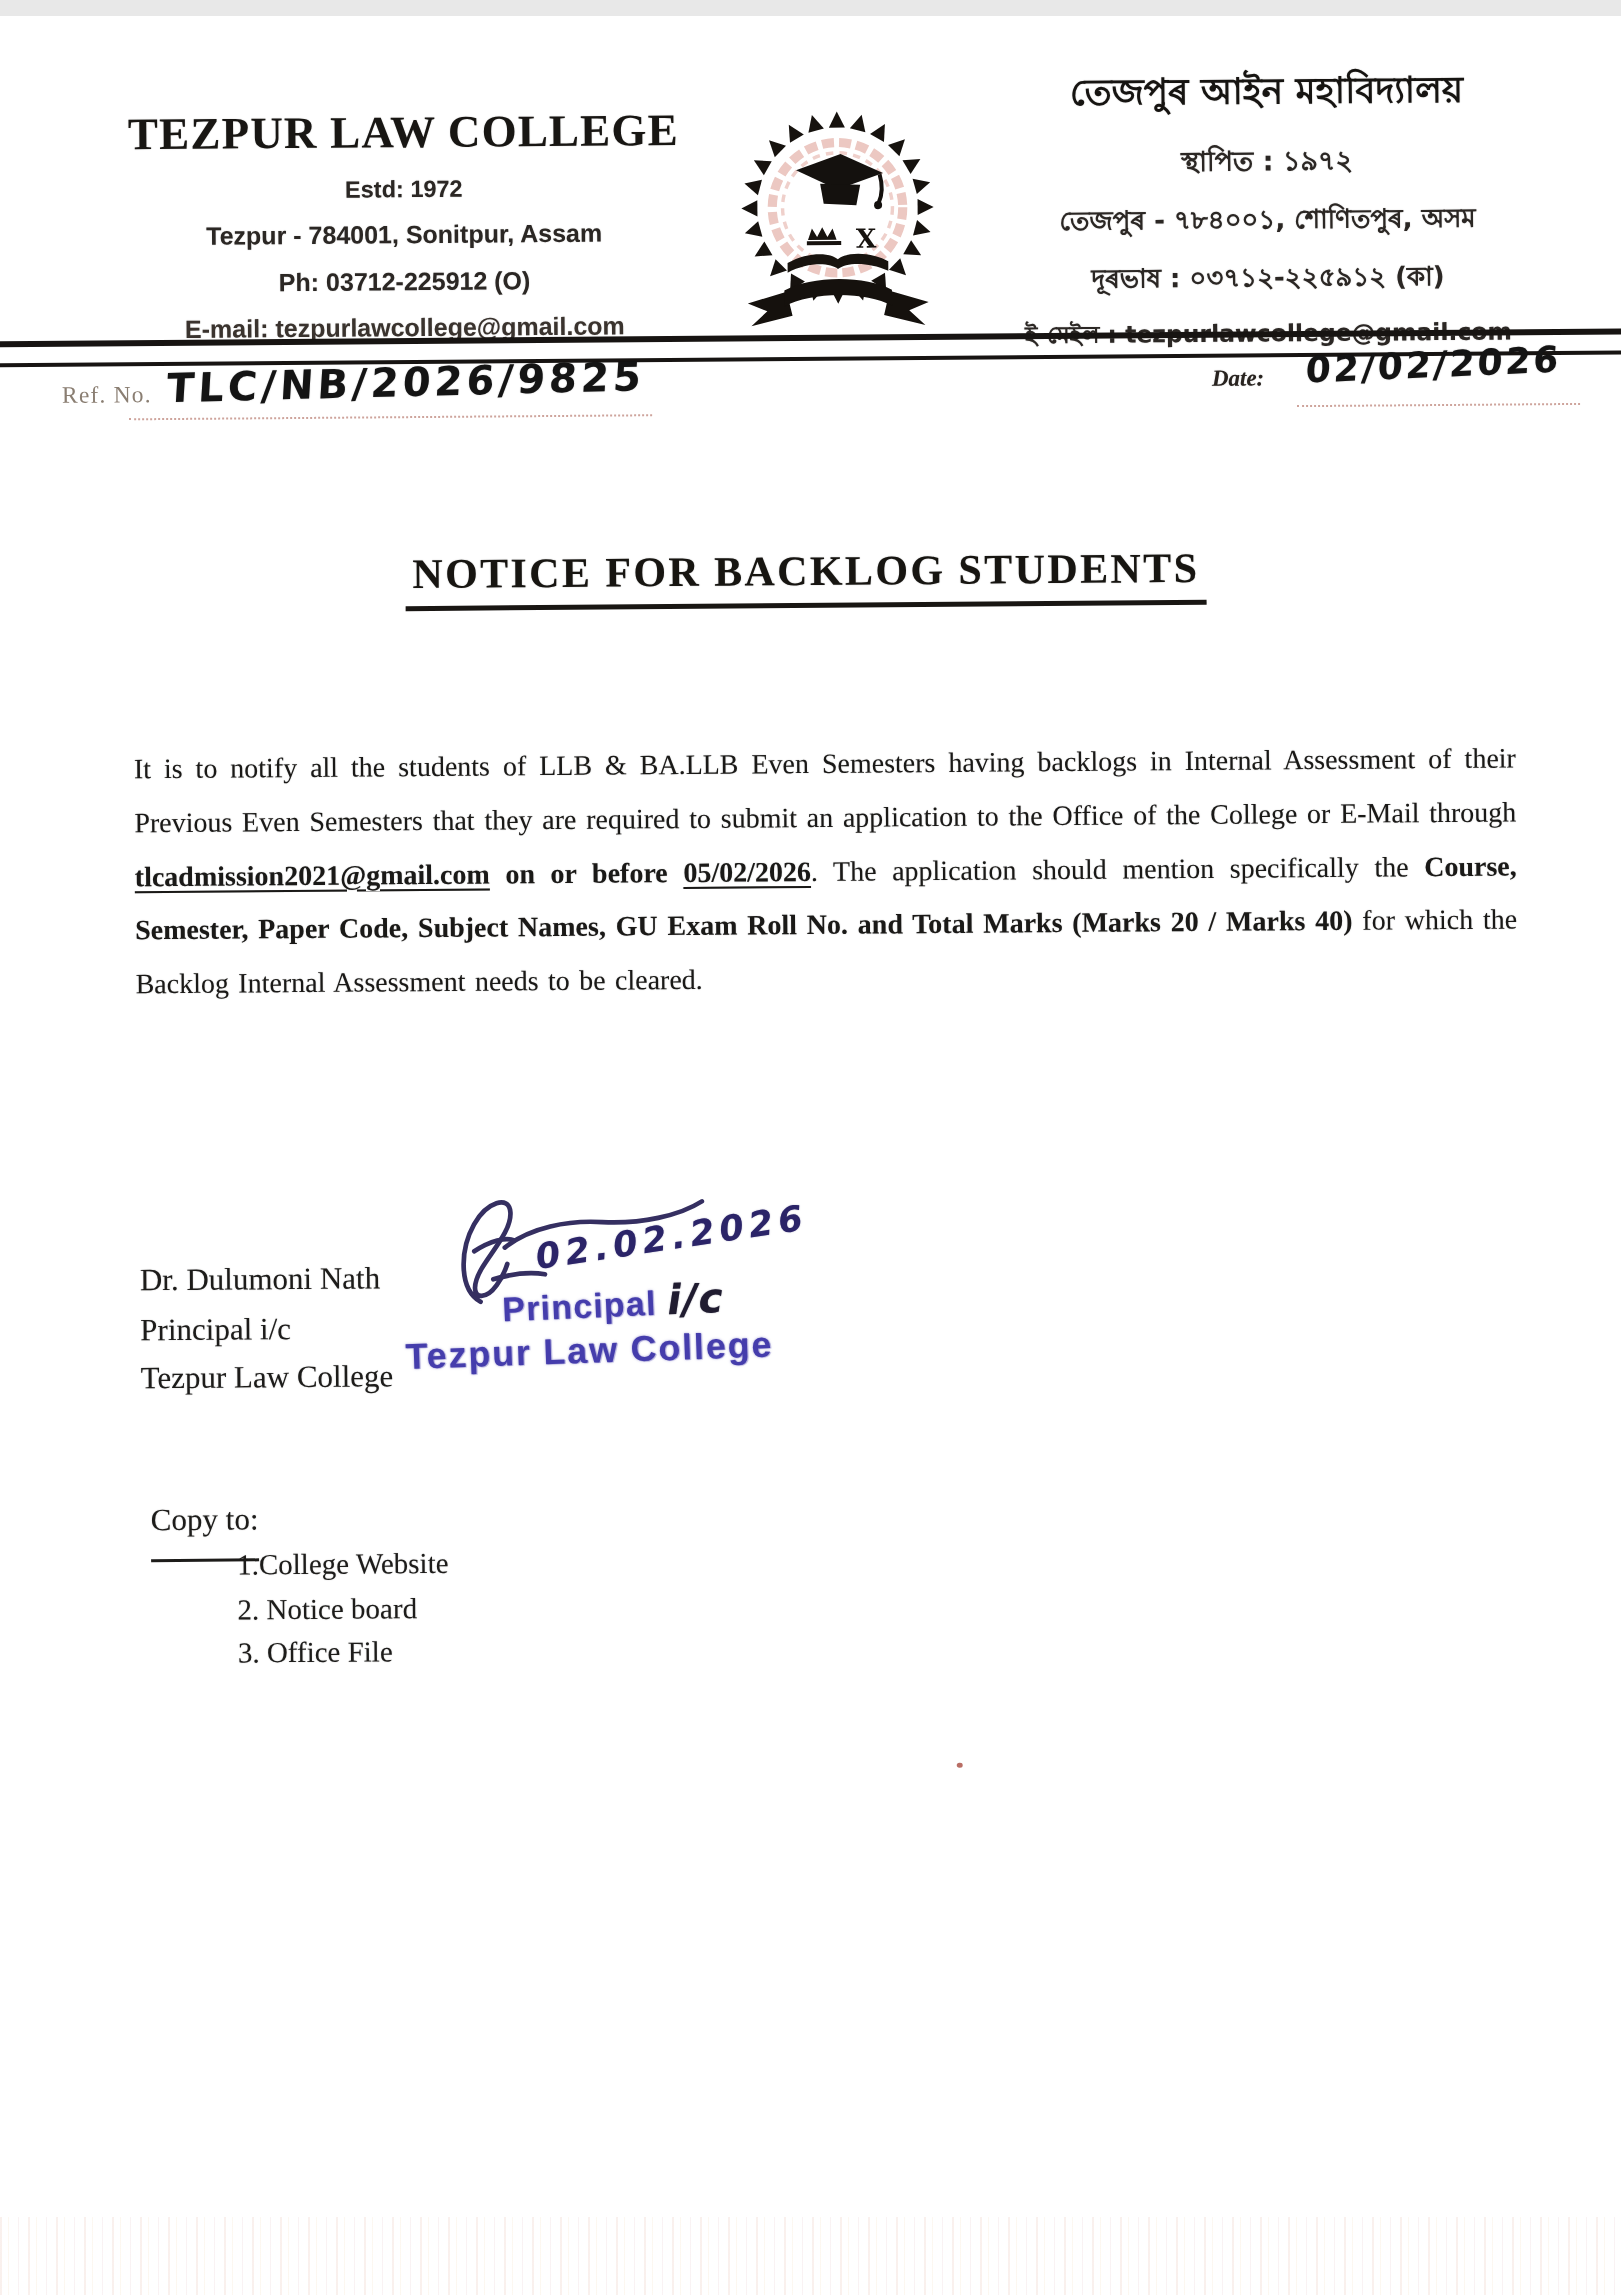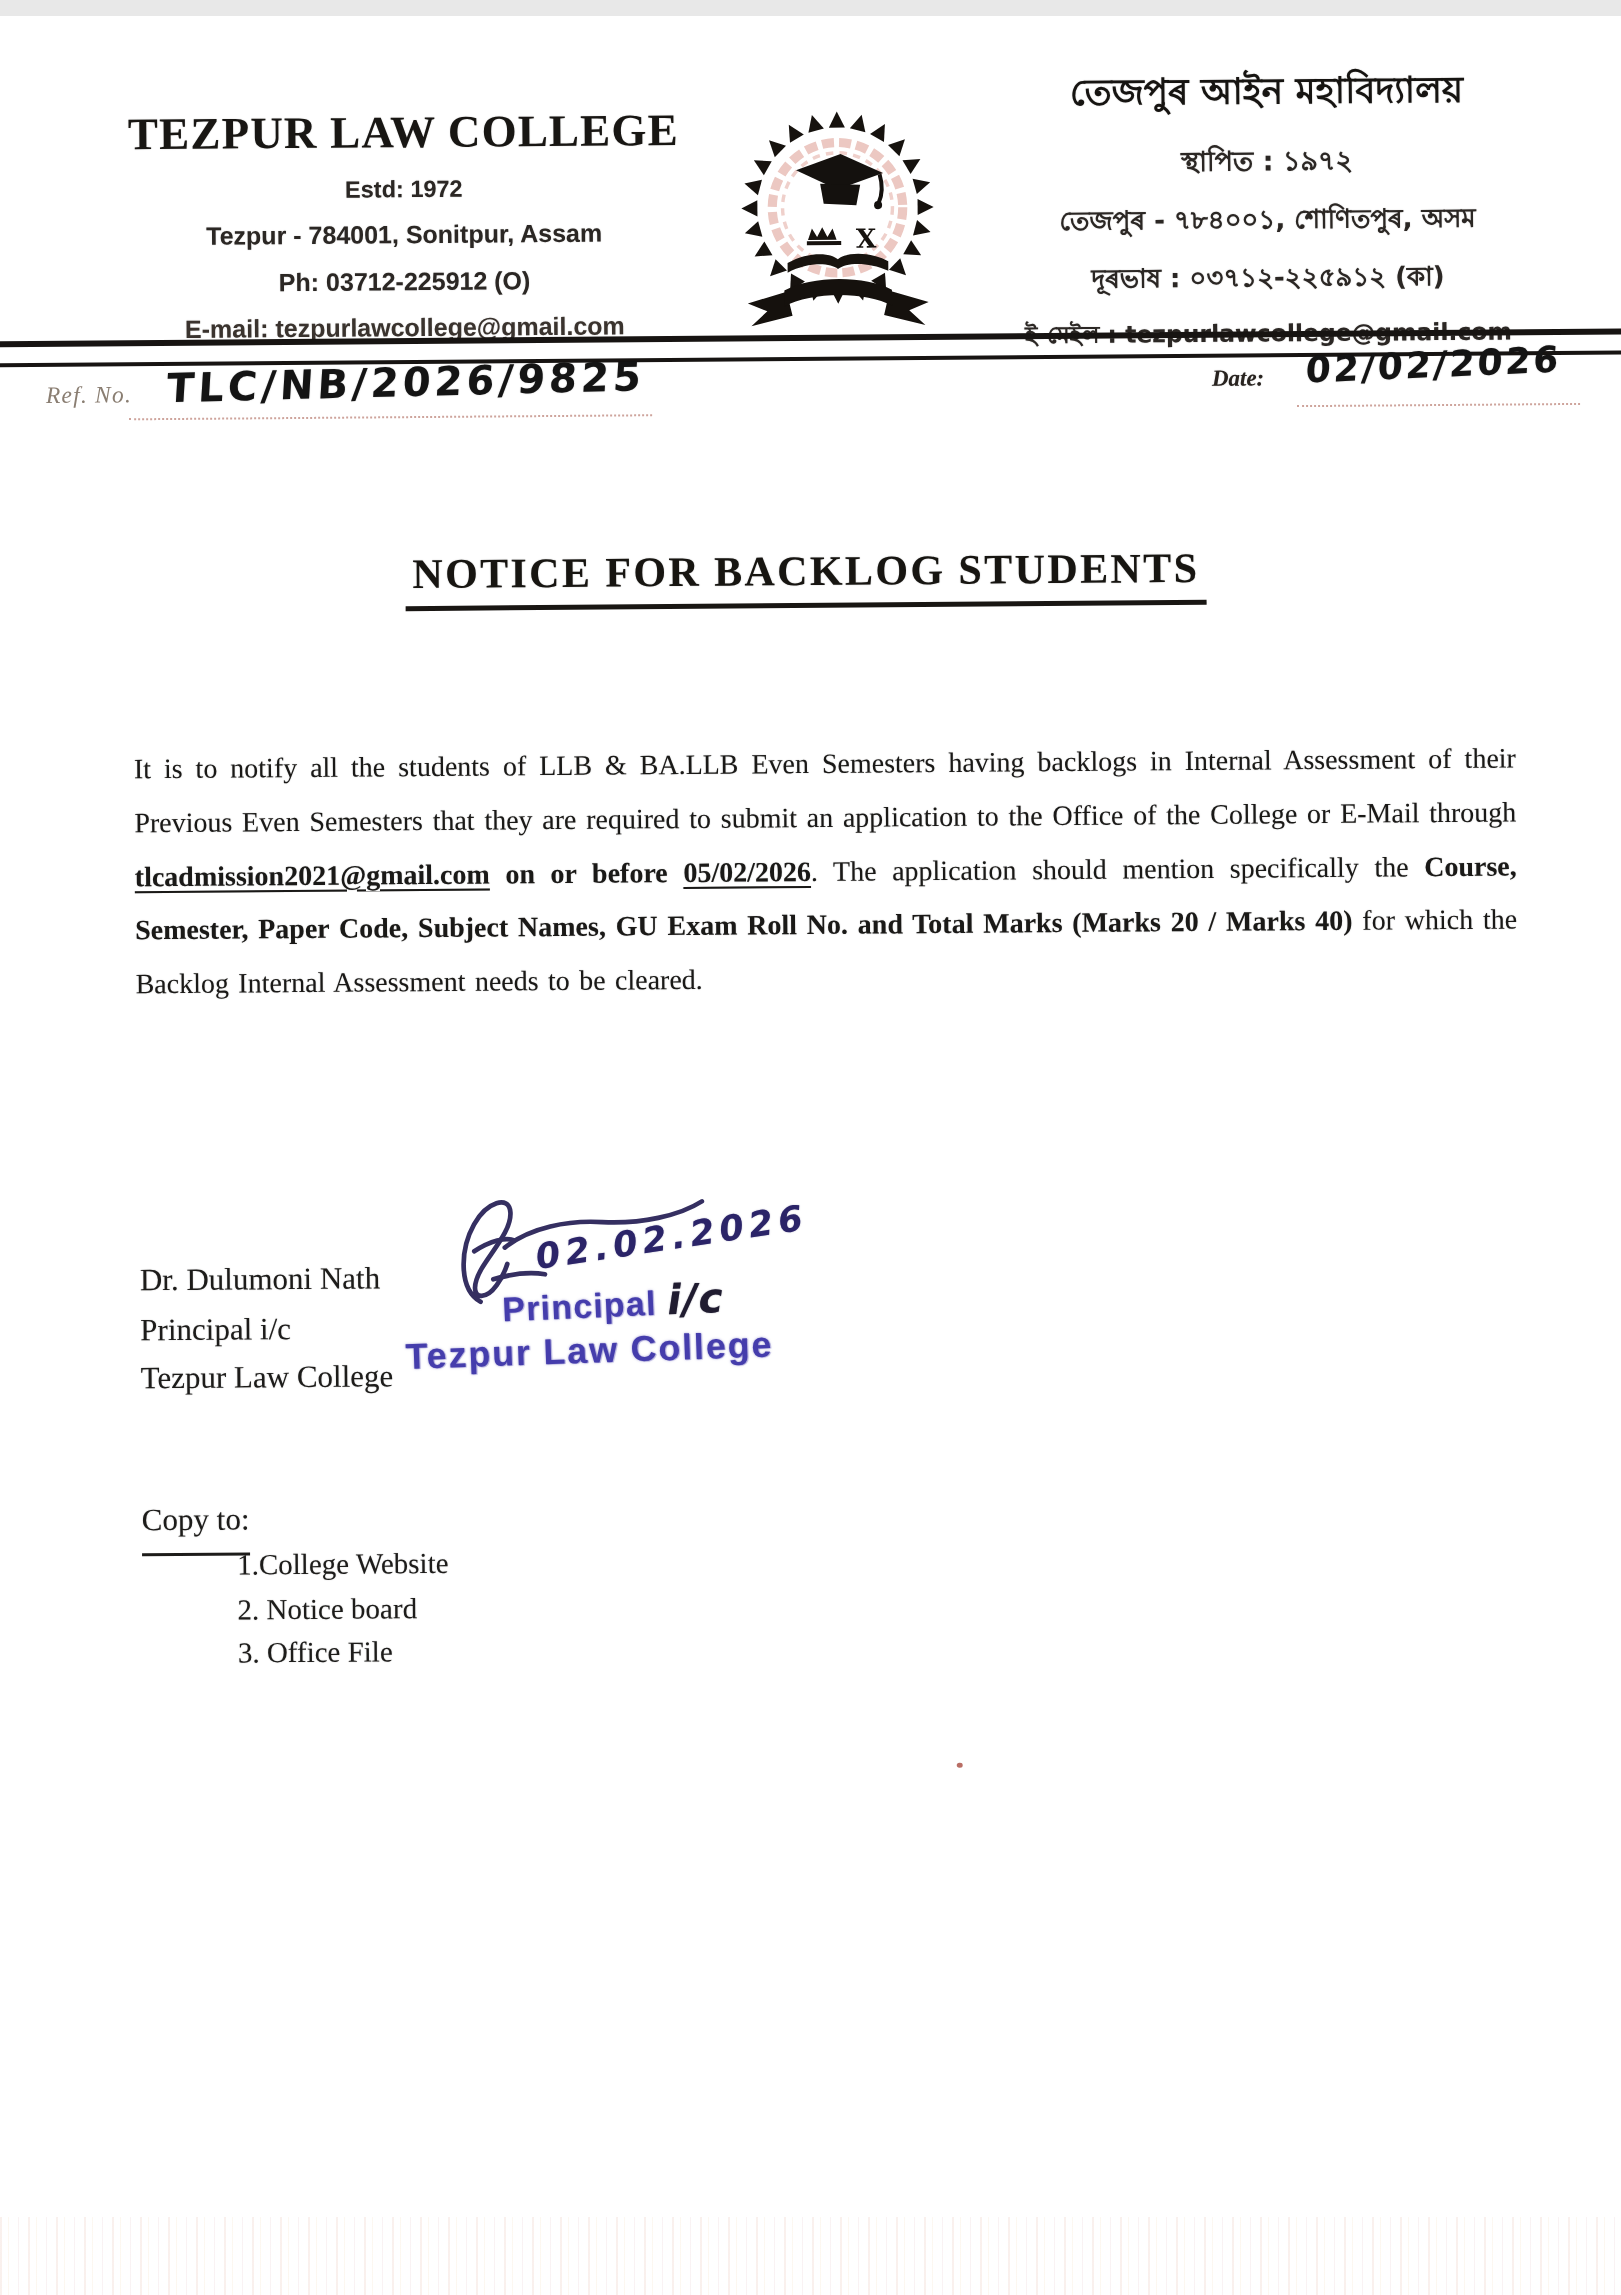--- a/index.html
+++ b/index.html
@@ -53,22 +53,22 @@
   .rule.r2{top:341px;height:4.1px;}
 
   
   .hand{
     font-family:"DejaVu Sans", sans-serif;
     font-weight:bold;color:#141414;
     text-shadow:0 0 1.2px rgba(0,0,0,.35);
     white-space:nowrap;
   }
   .ref-label{
-    position:absolute;left:52px;top:360px;
-    font-style:italic;font-size:23.5px;color:#8a7e72;letter-spacing:1.2px;
+    position:absolute;left:68px;top:360px;
+    font-size:23.5px;color:#8a7e72;letter-spacing:1.2px;
   }
   .dotline{position:absolute;border-bottom:2.9px dotted rgba(166,90,75,.55);height:0;}
   .dots-ref{left:135px;top:397px;width:523px;}
   .dots-date{left:1303px;top:393px;width:283px;}
   .ref-value{
     position:absolute;left:173px;top:340px;
     font-size:40px;letter-spacing:4.1px;
     transform:rotate(-1deg) skewX(-5deg);
   }
   .date-label{
@@ -136,24 +136,24 @@
     font-size:31px;color:#1d1c1a;
     text-shadow:0 0 1.2px rgba(0,0,0,.32);
     white-space:nowrap;
   }
   .sl1{top:1241px;}
   .sl2{top:1291px;}
   .sl3{top:1339px;}
 
   
   .copy-label{
-    position:absolute;left:139px;top:1481px;
+    position:absolute;left:148px;top:1481px;
     font-size:31px;color:#1d1c1a;
     border-bottom:3.5px solid #1d1c1a;
-    padding-bottom:15px;
+    padding-bottom:21px;
     text-shadow:0 0 1.2px rgba(0,0,0,.32);
   }
   .copy-item{
     position:absolute;left:234px;
     font-size:29px;color:#1d1c1a;
     text-shadow:0 0 1.2px rgba(0,0,0,.32);
     white-space:nowrap;
   }
   .ci1{top:1528px;} .ci2{top:1573px;} .ci3{top:1616px;}
 

